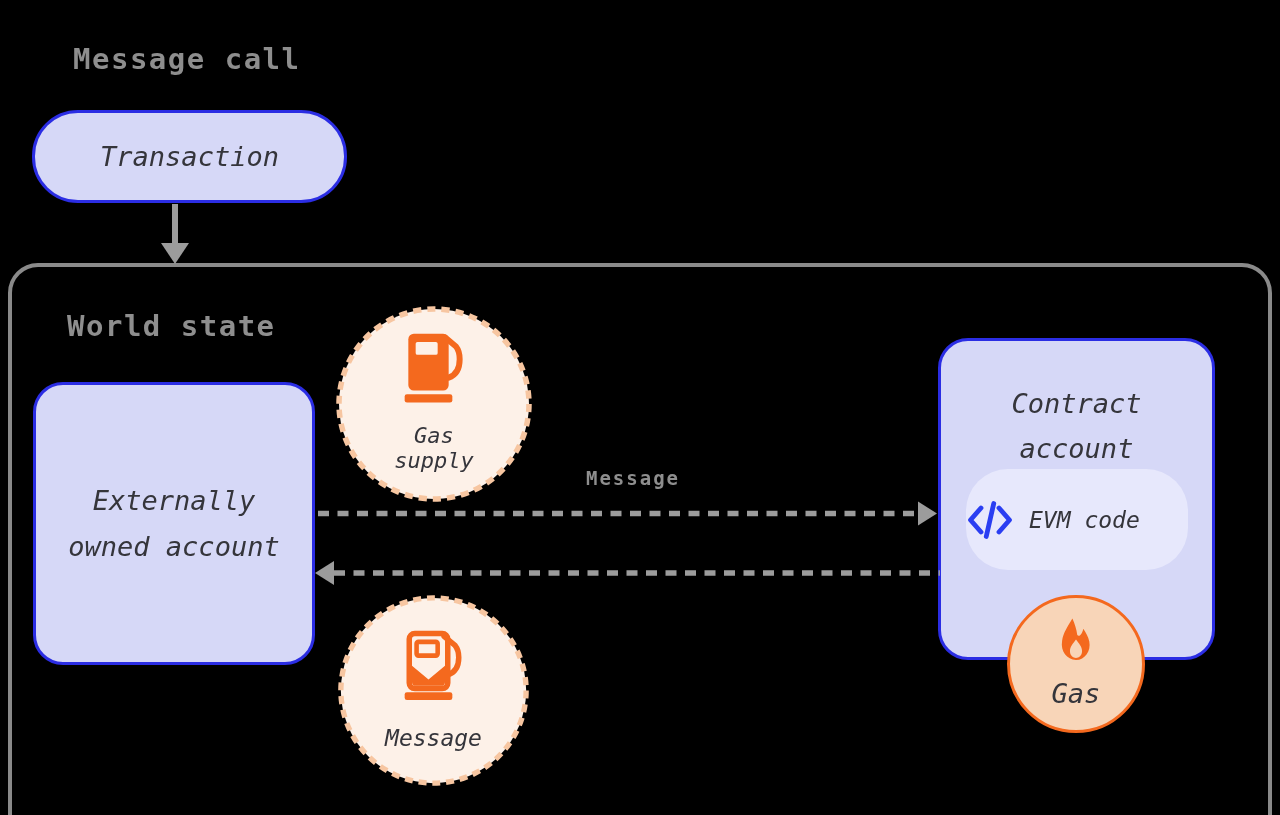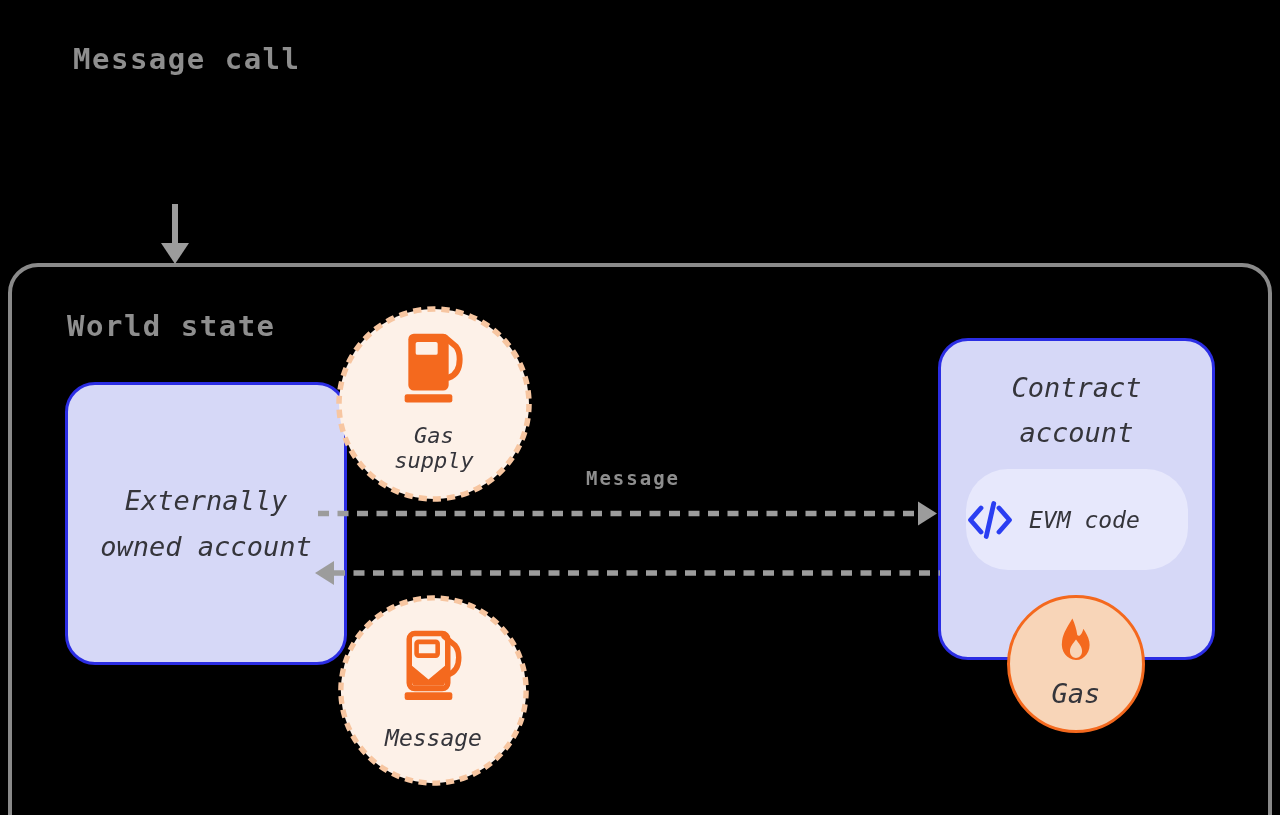--- a/index.html
+++ b/index.html
@@ -41,24 +41,24 @@
     border:4px solid var(--gray-border);border-radius:30px;background:transparent;z-index:1;text-decoration:underline;
   }
   .world-label{
     position:absolute;left:55px;top:42px;font-size:29px;font-weight:bold;
     letter-spacing:1.5px;color:var(--gray-label);
   }
   .acct-box{
     position:absolute;box-sizing:border-box;background:var(--lavender);
     border:3px solid var(--blue);border-radius:30px;
   }
-  .eoa{left:21px;top:115px;width:282px;height:283px;display:flex;align-items:center;justify-content:center;margin-left:32px;}
+  .eoa{left:21px;top:115px;width:282px;height:283px;display:flex;align-items:center;justify-content:center;}
   .eoa .node-text{line-height:46px;}
   .contract{left:926px;top:71px;width:277px;height:322px;z-index:2;}
-  .contract-title{padding-top:24px;line-height:45px;}
+  .contract-title{padding-top:40px;line-height:45px;}
   .evm-box{
     position:absolute;left:25px;top:128px;width:222px;height:101px;
     background:var(--lavender-light);border-radius:42px;
     display:flex;align-items:center;gap:15px;
   }
   .evm-label{font-style:italic;font-size:23px;color:var(--text-dark);}
   .code-stroke{stroke:var(--code-blue);fill:none;stroke-width:6.4;stroke-linecap:round;stroke-linejoin:round;}
   .circle{
     position:absolute;display:flex;flex-direction:column;align-items:center;z-index:2;
   }
@@ -88,20 +88,23 @@
   .flame-outer{fill:var(--orange);}
   .flame-inner{fill:var(--peach);}
 </style>
 </head>
 <body>
 
 <div class="canvas">
 
   <div class="diagram-title">Message call</div>
 
+  <div class="pill">
+    <span class="node-text">Transaction</span>
+  </div>
 
   <svg class="overlay" viewBox="0 0 1280 815">
     <g>
       <line class="arrow-line" x1="175" y1="204" x2="175" y2="245" style="stroke-width:6"></line>
       <polygon class="arrow-head" points="161,243 189,243 175,264"></polygon>
     </g>
     <g>
       <line class="arrow-line dashed" x1="318" y1="513.5" x2="918" y2="513.5"></line>
       <polygon class="arrow-head" points="918,501.5 918,525.5 937,513.5"></polygon>
     </g>

